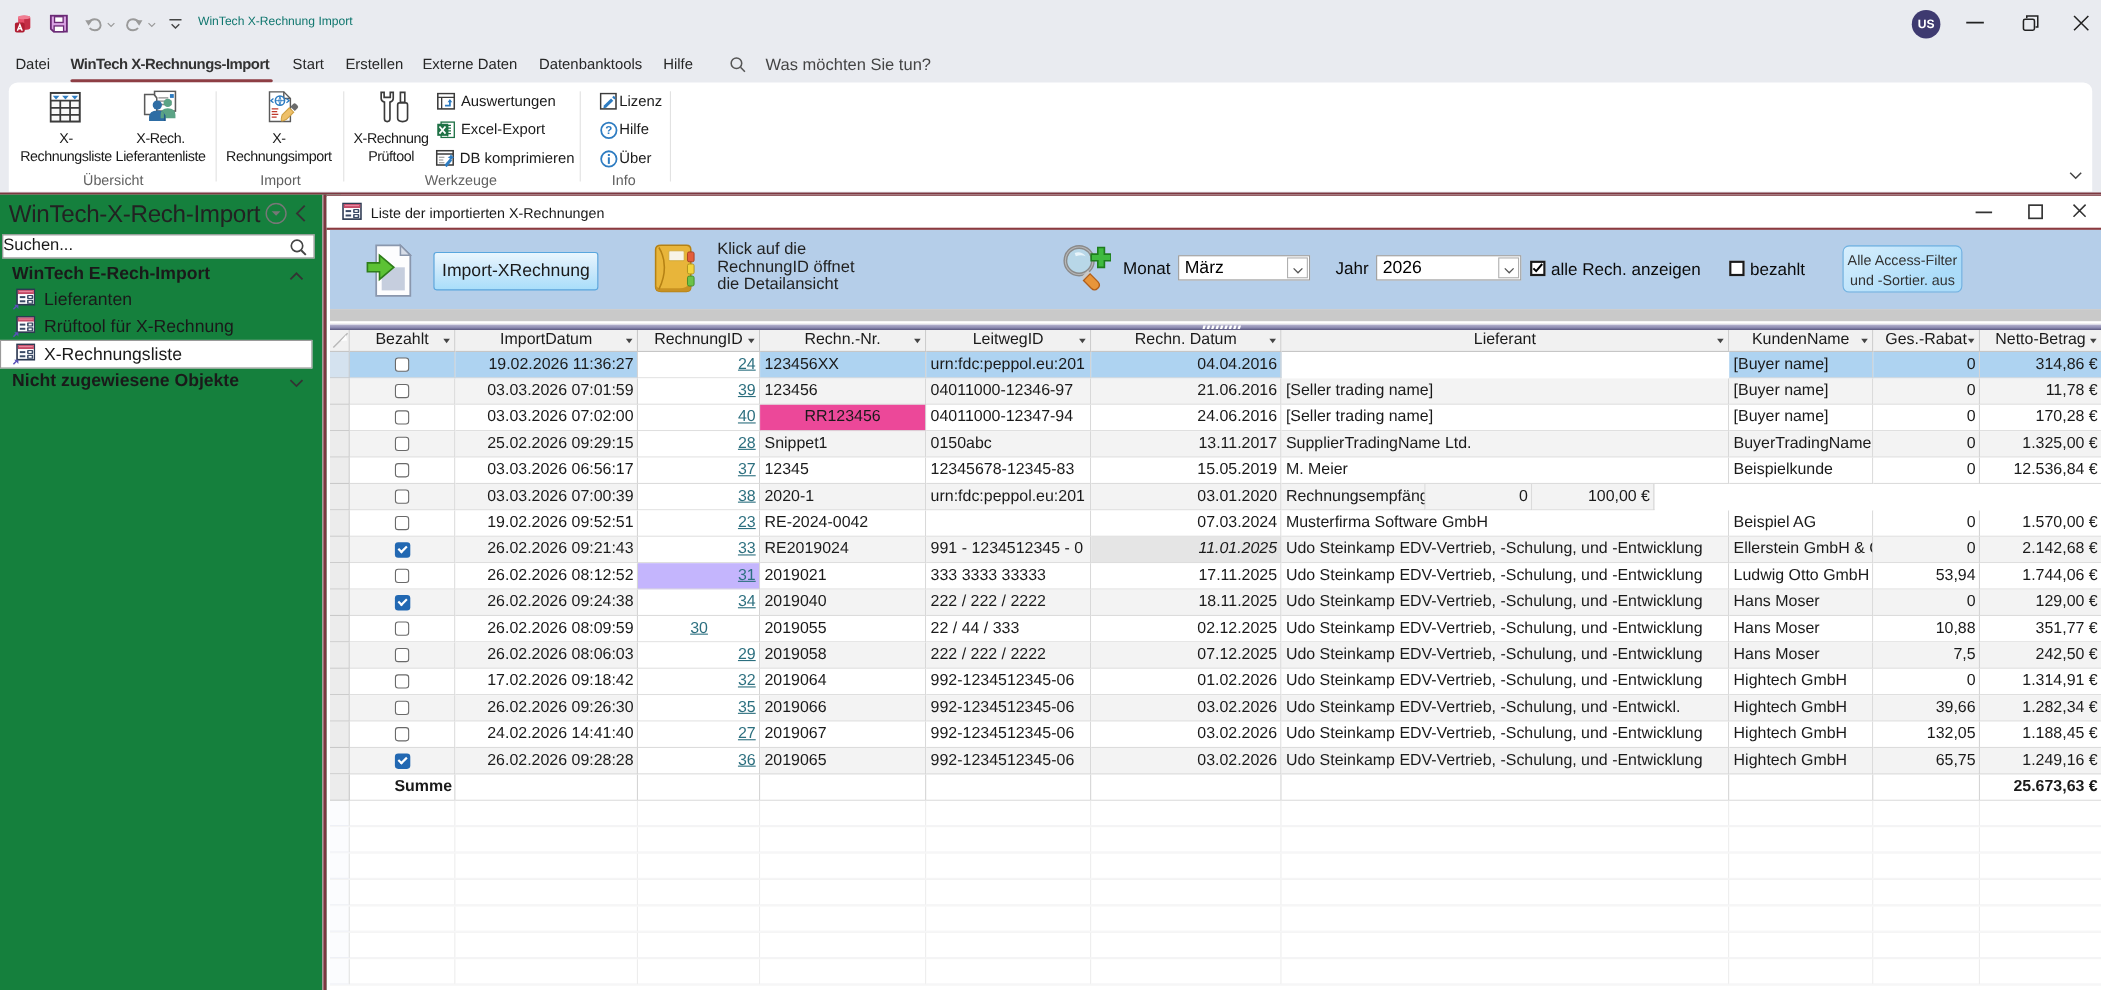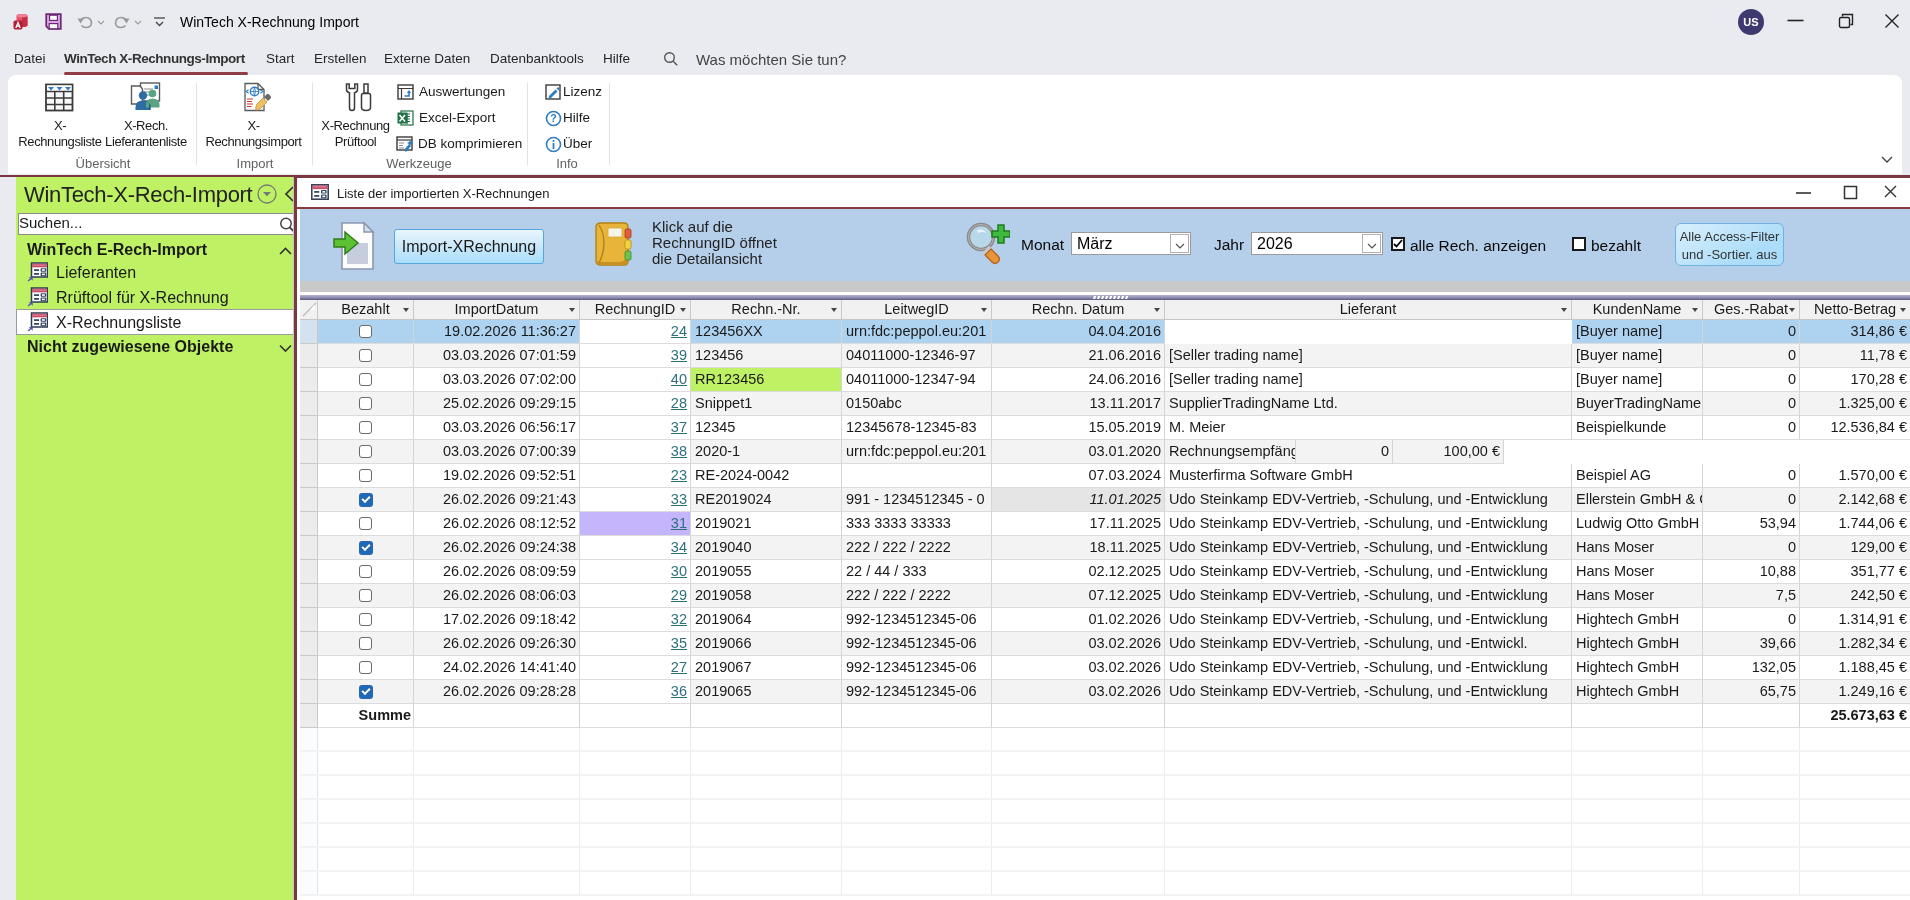--- a/index.html
+++ b/index.html
@@ -1,40 +1,40 @@
 <!DOCTYPE html>
 <html><head>
 <meta charset="utf-8">
 <style>
 * { margin:0; padding:0; box-sizing:border-box; }
 html,body { width:1910px; height:900px; overflow:hidden; }
 body { font-family:"Liberation Sans", sans-serif; background:#e9ebf0; position:relative; color:#1a1a1a; }
 
 
 #titlebar { position:absolute; left:0; top:0; width:1910px; height:46px; }
-#qat-title { position:absolute; left:180px; top:14px; font-size:14px; color:#000000; }
+#qat-title { position:absolute; left:180px; top:14px; font-size:11px; color:#0f766e; }
 #avatar { position:absolute; left:1738px; top:9px; width:26px; height:26px; border-radius:50%; background:#3e3a70; color:#fff; font-size:11px; font-weight:bold; display:flex; align-items:center; justify-content:center; }
 
 
 #menurow { position:absolute; left:0; top:46px; width:1910px; height:29px; font-size:13.5px; color:#262626; }
 .mtab { position:absolute; top:5px; }
 #seltab { font-weight:bold; color:#333; letter-spacing:-0.45px; }
 #seltab-line { position:absolute; left:64px; top:26px; width:184px; height:3px; background:#8e3e44; border-radius:2px; }
 
 
 #ribbon { position:absolute; left:8px; top:75px; width:1894px; height:99px; background:#ffffff; border-radius:8px 8px 0 0; }
 #redline { position:absolute; left:0; top:174.5px; width:1910px; height:2.5px; background:#7c3840; }
 .rsep { position:absolute; top:8px; width:1px; height:82px; background:#e2e2e2; }
 .rlabel2 { position:absolute; text-align:center; font-size:13px; letter-spacing:-0.4px; color:#1a1a1a; line-height:15.5px; }
 .rgroup { position:absolute; top:81px; font-size:13px; color:#616161; text-align:center; }
 .rsmalltext { position:absolute; font-size:13.5px; color:#1a1a1a; }
 #collapse-chev { position:absolute; left:1872px; top:80px; }
 
 
-#navpane { position:absolute; left:16px; top:177px; width:310px; height:723px; background:#bef264; }
+#navpane { position:absolute; left:0; top:177px; width:310px; height:723px; background:#15803d; }
 #nav-title { position:absolute; left:8px; top:5px; font-size:22px; letter-spacing:-0.3px; color:#222; }
 #nav-search { position:absolute; left:2px; top:36px; width:284px; height:22px; background:#fff; border:1px solid #8a8a8a; font-size:15px; color:#1a1a1a; }
 .nav-sec { position:absolute; left:11px; font-size:16px; font-weight:bold; color:#1a1a1a; }
 .nav-item { position:absolute; left:40px; font-size:16px; color:#1a1a1a; }
 #nav-sel { position:absolute; left:0px; top:132px; width:284px; height:26px; background:#fff; border:1px solid #9a9a9a; }
 #winborder { position:absolute; left:293px; top:177px; width:4px; height:723px; background:#7c3840; border-left:1px solid #c9c2c2; }
 
 
 #mainwin { position:absolute; left:297px; top:177px; width:1613px; height:723px; background:#fff; }
 #mw-topborder { position:absolute; left:0; top:0; width:1613px; height:1px; background:#7c3840; }
@@ -438,21 +438,21 @@
         <div class="tc num" style="width:97px; background:#f3f3f3;">0</div>
         <div class="tc num" style="width:111px; background:#f3f3f3;">11,78 €</div>
       </div>
       <div class="trow">
         <div class="tc sel" style="width:18px; background:#ececec;"></div>
         <div class="tc" style="width:96px; background:#ffffff;">
           <div class="cb"></div>
         </div>
         <div class="tc num" style="width:166px; background:#ffffff;">03.03.2026 07:02:00</div>
         <div class="tc num" style="width:111px; background:#ffffff;"><span class="lnk">40</span></div>
-        <div class="tc" style="width:151px; background:#bef264;">RR123456</div>
+        <div class="tc" style="width:151px; background:#ec4899;text-align:center;">RR123456</div>
         <div class="tc" style="width:150px; background:#ffffff;">04011000-12347-94</div>
         <div class="tc num" style="width:173px; background:#ffffff;">24.06.2016</div>
         <div class="tc" style="width:407px; background:#ffffff;">[Seller trading name]</div>
         <div class="tc" style="width:131px; background:#ffffff;">[Buyer name]</div>
         <div class="tc num" style="width:97px; background:#ffffff;">0</div>
         <div class="tc num" style="width:111px; background:#ffffff;">170,28 €</div>
       </div>
       <div class="trow">
         <div class="tc sel" style="width:18px; background:#ececec;"></div>
         <div class="tc" style="width:96px; background:#f3f3f3;">
@@ -556,21 +556,21 @@
         <div class="tc" style="width:131px; background:#f3f3f3;">Hans Moser</div>
         <div class="tc num" style="width:97px; background:#f3f3f3;">0</div>
         <div class="tc num" style="width:111px; background:#f3f3f3;">129,00 €</div>
       </div>
       <div class="trow">
         <div class="tc sel" style="width:18px; background:#ececec;"></div>
         <div class="tc" style="width:96px; background:#ffffff;">
           <div class="cb"></div>
         </div>
         <div class="tc num" style="width:166px; background:#ffffff;">26.02.2026 08:09:59</div>
-        <div class="tc num" style="width:111px; background:#ffffff;"><span class="lnk">30</span></div>
+        <div class="tc num" style="width:111px; background:#ffffff;text-align:center;"><span class="lnk">30</span></div>
         <div class="tc" style="width:151px; background:#ffffff;">2019055</div>
         <div class="tc" style="width:150px; background:#ffffff;">22 / 44 / 333</div>
         <div class="tc num" style="width:173px; background:#ffffff;">02.12.2025</div>
         <div class="tc" style="width:407px; background:#ffffff;">Udo Steinkamp EDV-Vertrieb, -Schulung, und -Entwicklung</div>
         <div class="tc" style="width:131px; background:#ffffff;">Hans Moser</div>
         <div class="tc num" style="width:97px; background:#ffffff;">10,88</div>
         <div class="tc num" style="width:111px; background:#ffffff;">351,77 €</div>
       </div>
       <div class="trow">
         <div class="tc sel" style="width:18px; background:#ececec;"></div>

